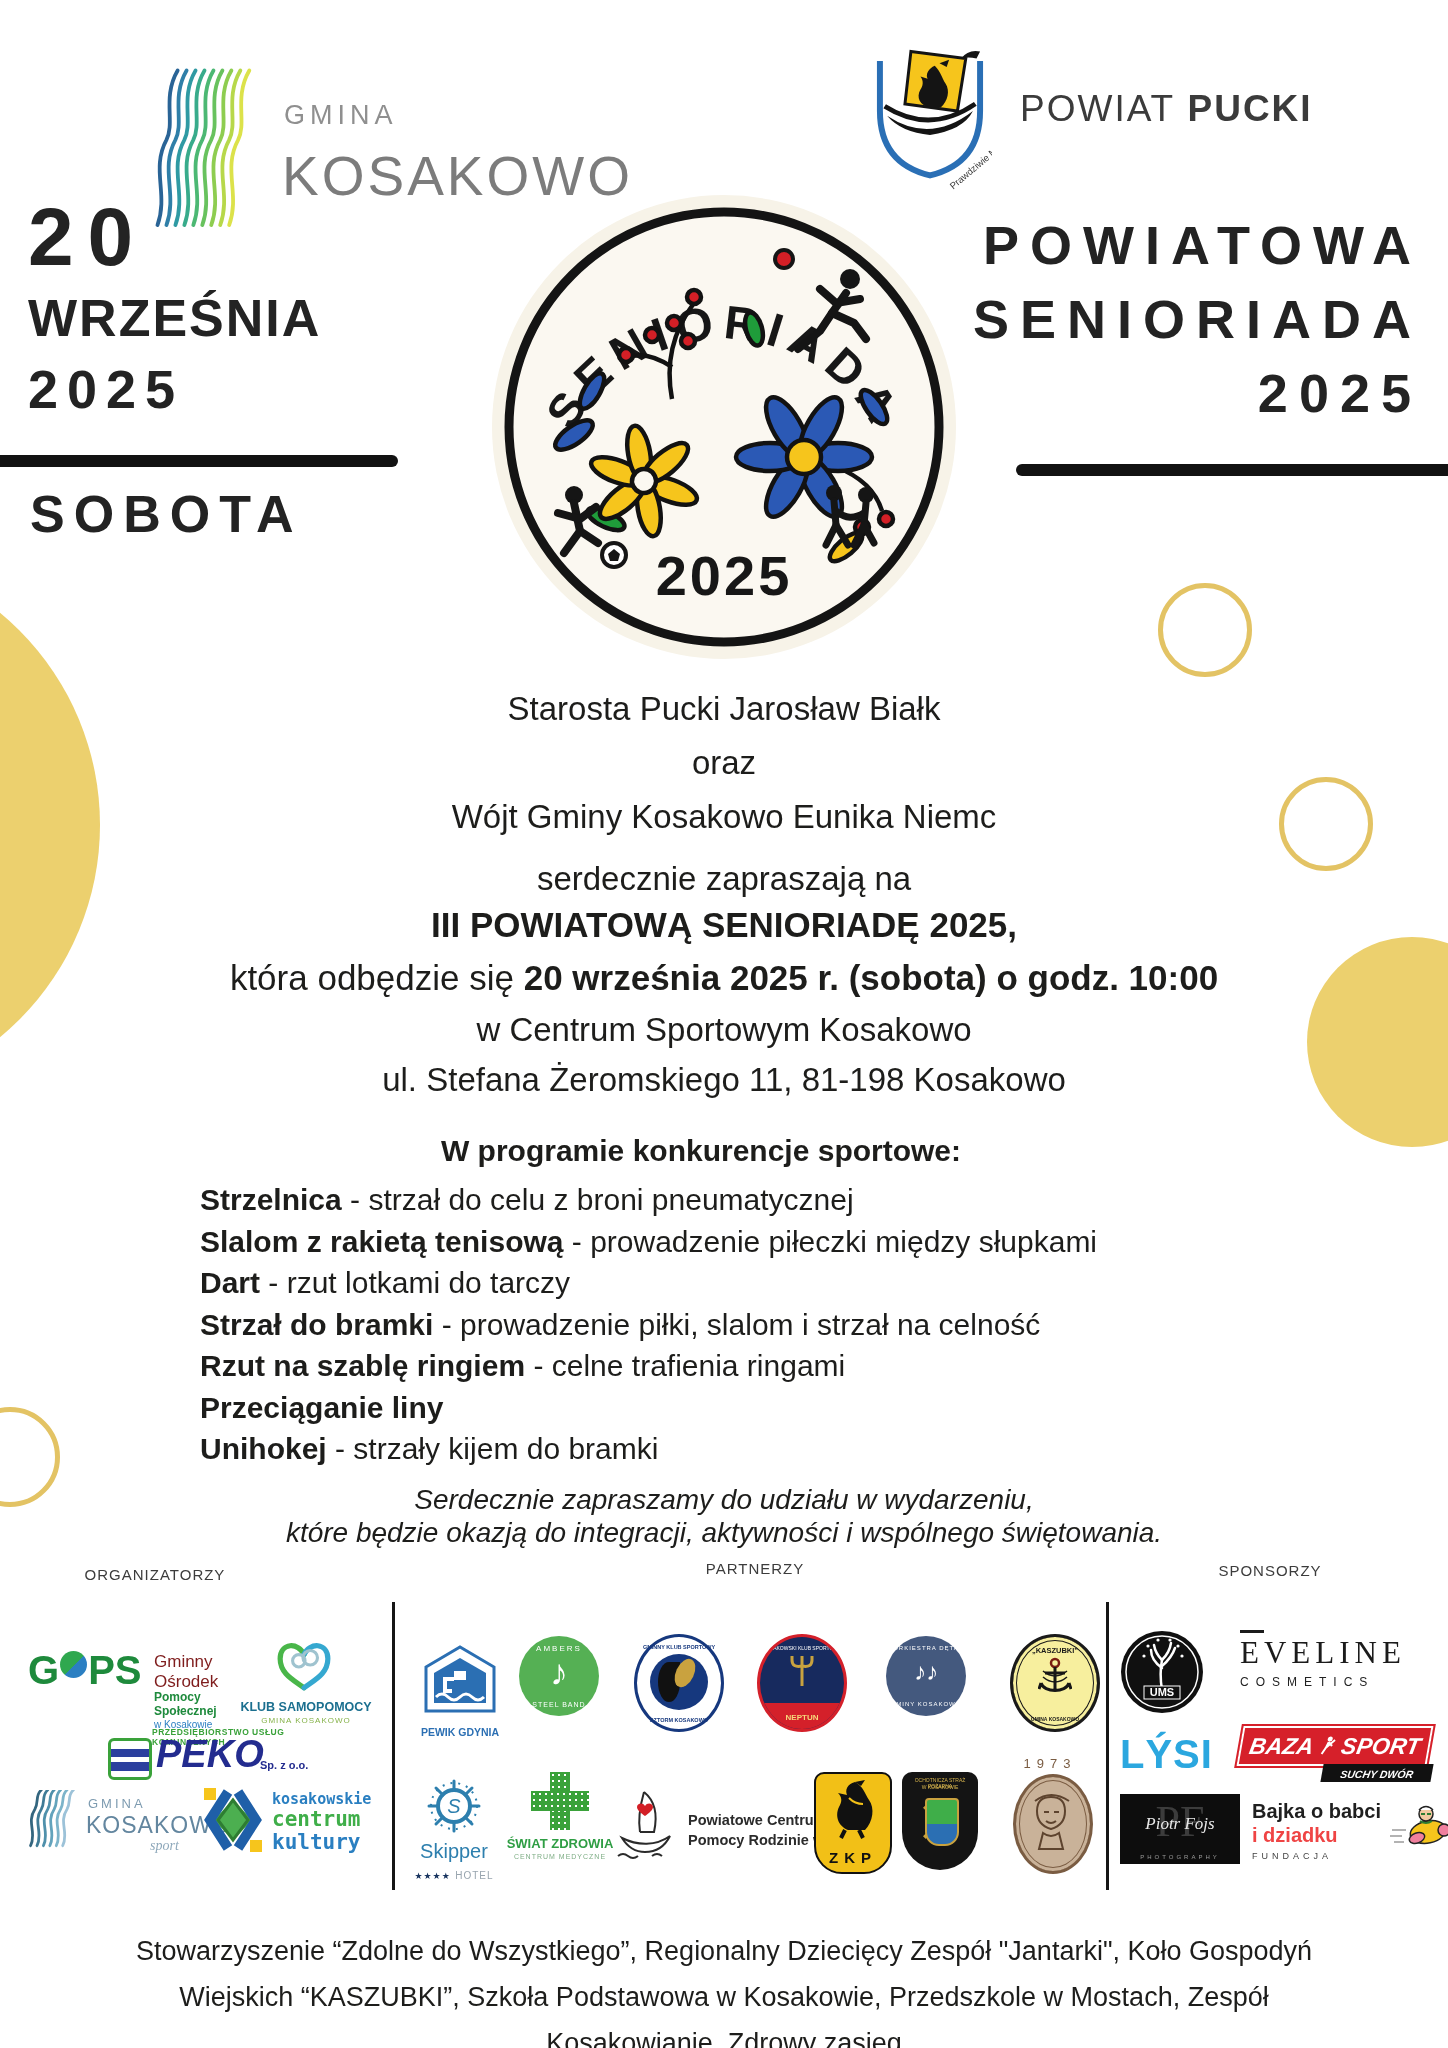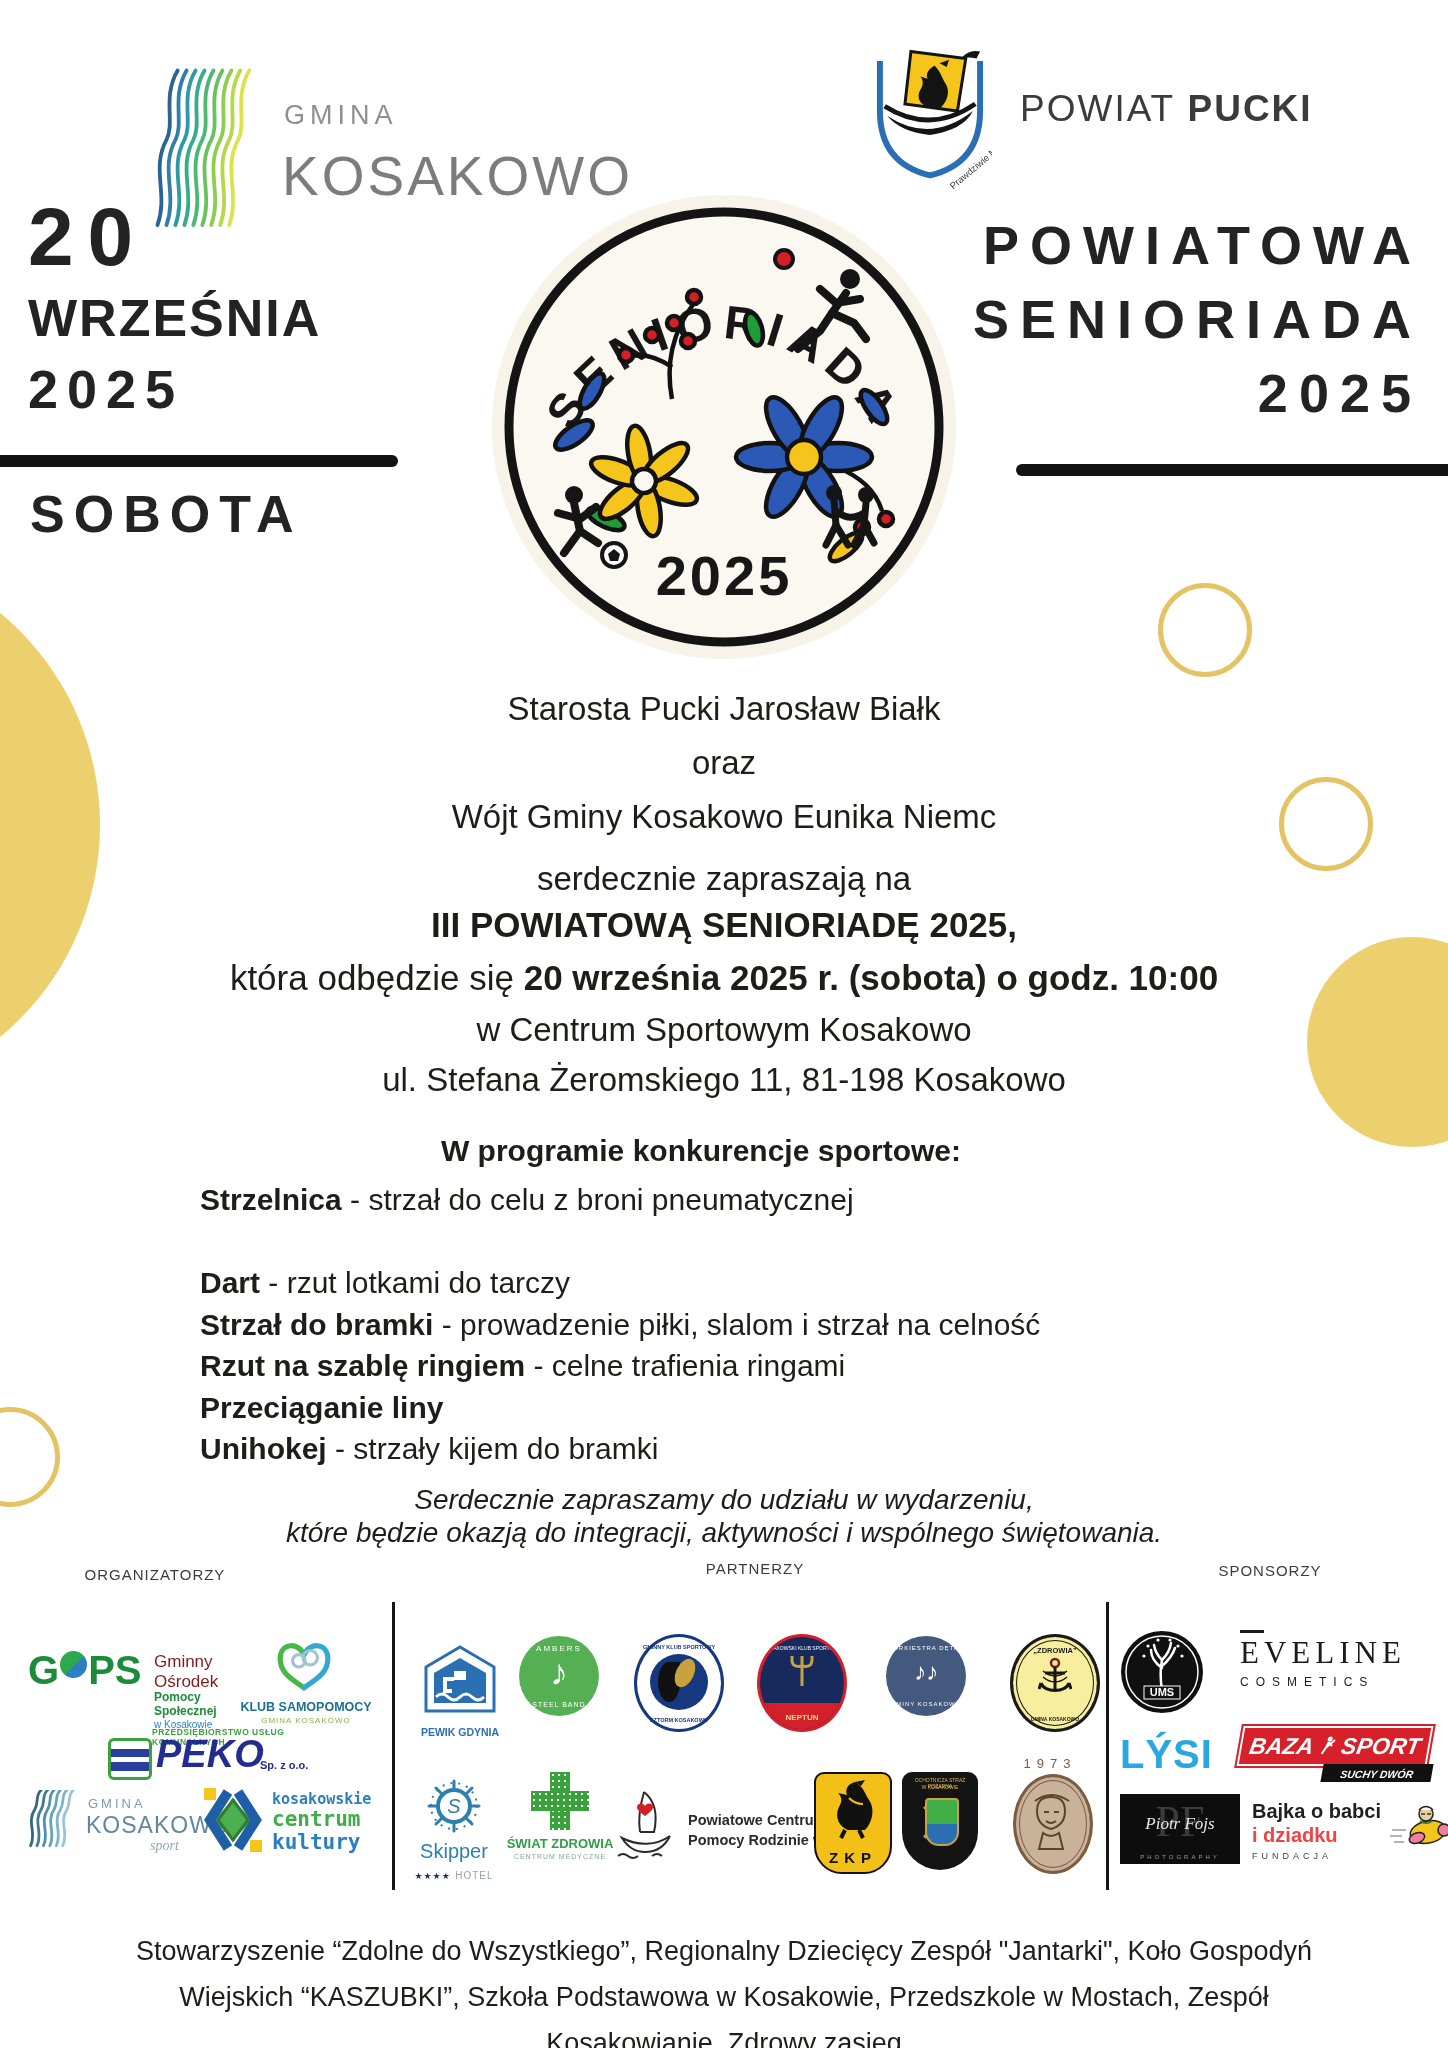--- a/index.html
+++ b/index.html
@@ -155,20 +155,21 @@
   <div class="line" style="top:860px;font-size:33px;">serdecznie zapraszają na</div>
   <div class="line b" style="top:905px;font-size:35px;">III POWIATOWĄ SENIORIADĘ 2025,</div>
   <div class="line" style="top:958px;font-size:35px;">
     <span>która odbędzie się  </span><span class="b">20 września 2025 r. (sobota) o godz. 10:00</span>
   </div>
   <div class="line" style="top:1011px;font-size:33px;">w Centrum Sportowym Kosakowo</div>
   <div class="line" style="top:1061px;font-size:33px;">ul. Stefana Żeromskiego 11, 81-198 Kosakowo</div>
 
   <div class="abs b ctr" style="left:0;top:1134px;width:1402px;font-size:30px;">W programie konkurencje sportowe:</div>
   <div class="prog" style="top:1183px;"><span class="b">Strzelnica</span> <span>- strzał do celu z broni pneumatycznej</span></div>
+  <div class="prog" style="top:1225px;"><span class="b">Slalom z rakietą tenisową</span> <span>- prowadzenie piłeczki między słupkami</span></div>
   <div class="prog" style="top:1266px;"><span class="b">Dart</span> <span>- rzut lotkami do tarczy</span></div>
   <div class="prog" style="top:1308px;"><span class="b">Strzał do bramki</span> <span>- prowadzenie piłki, slalom i strzał na celność</span></div>
   <div class="prog" style="top:1349px;"><span class="b">Rzut na szablę ringiem</span> <span>- celne trafienia ringami</span></div>
   <div class="prog" style="top:1391px;"><span class="b">Przeciąganie liny</span> <span></span></div>
   <div class="prog" style="top:1432px;"><span class="b">Unihokej</span> <span>- strzały kijem do bramki</span></div>
 
   <div class="line" style="top:1484px;font-size:28px;font-style:italic;">Serdecznie zapraszamy do udziału w wydarzeniu,</div>
   <div class="line" style="top:1517px;font-size:28px;font-style:italic;">które będzie okazją do integracji, aktywności i wspólnego świętowania.</div>
 
   <div class="seclab" style="left:45px;top:1566px;">ORGANIZATORZY</div>
@@ -270,21 +271,21 @@
     <div class="badge-txt" style="bottom:7px;font-size:8px;font-weight:bold;color:#f6d87a;">NEPTUN</div>
   </div>
 
   <div class="abs" style="left:886px;top:1636px;width:80px;height:80px;border-radius:50%;background:#44597e;">
     <div class="badge-txt" style="top:9px;font-size:6px;letter-spacing:1px;">ORKIESTRA DĘTA</div>
     <div class="badge-txt" style="top:22px;font-size:24px;">♪♪</div>
     <div class="badge-txt" style="bottom:9px;font-size:6px;letter-spacing:1px;">GMINY KOSAKOWO</div>
   </div>
 
   <div class="abs" style="left:1010px;top:1634px;width:84px;height:92px;border:3px solid #1a1a1a;border-radius:50%;background:#f7ef9e;box-shadow:inset 0 0 0 3px #f7ef9e, inset 0 0 0 4px #1a1a1a;">
-    <div class="badge-txt" style="top:9px;font-size:7.5px;font-weight:bold;color:#1a1a1a;">„ZDROWIA”</div>
+    <div class="badge-txt" style="top:9px;font-size:7.5px;font-weight:bold;color:#1a1a1a;">„KASZUBKI”</div>
     <svg width="34" height="42" viewBox="0 0 34 42" style="position:absolute;left:25px;top:20px;">
       <circle cx="17" cy="6" r="4" fill="none" stroke="#7a1d12" stroke-width="2.5"></circle>
       <path d="M17,10 V34 M7,16 H27 M3,26 C6,36 28,36 31,26 M3,26 l-2,6 M31,26 l2,6" stroke="#161616" stroke-width="3" fill="none"></path>
       <path d="M5,14 q12,10 24,0 M5,20 q12,10 24,0" stroke="#161616" stroke-width="1.5" fill="none"></path>
     </svg>
     <div class="badge-txt" style="bottom:7px;font-size:5px;color:#1a1a1a;font-weight:bold;">GMINA KOSAKOWO</div>
   </div>
 
   <div class="abs" style="left:408px;top:1778px;width:92px;">
     <svg width="56" height="56" viewBox="0 0 56 56" style="margin-left:18px;">

